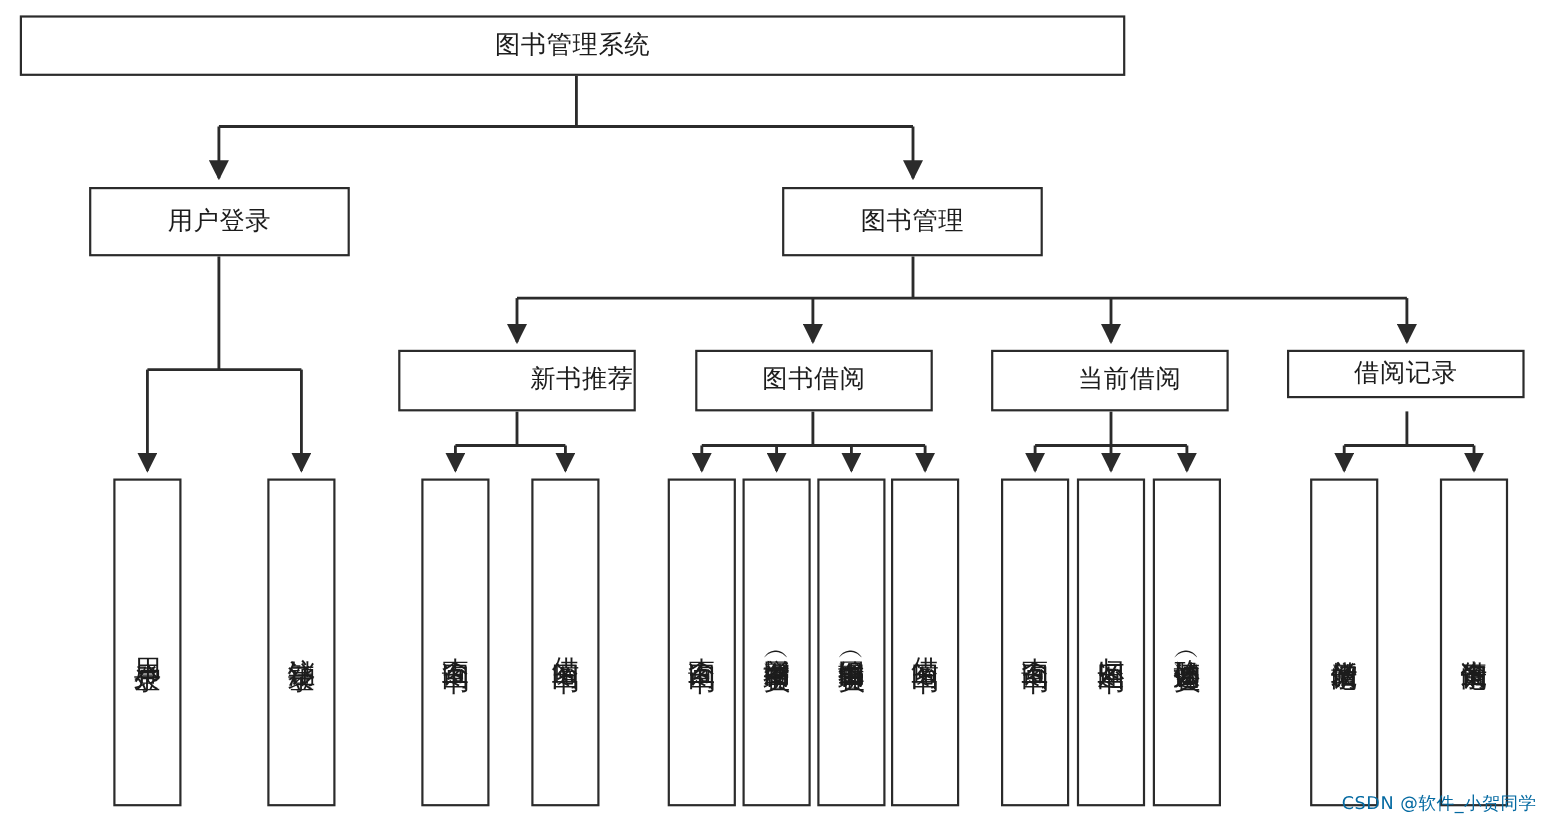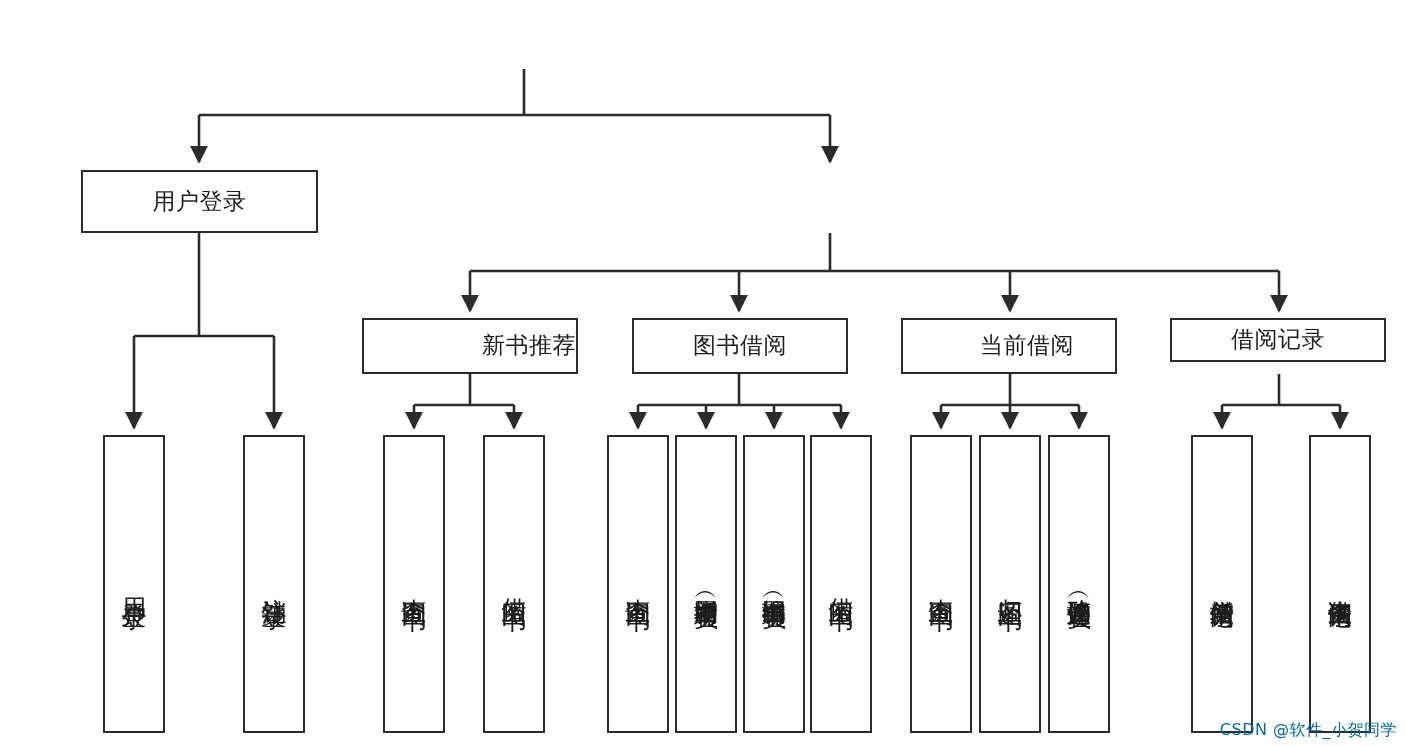--- a/index.html
+++ b/index.html
@@ -126,24 +126,30 @@
       <path d="M 1010 405 L 1010 428" marker-end="url(#arrow)"></path>
       <path d="M 1079 405 L 1079 428" marker-end="url(#arrow)"></path>
 
       <path d="M 1279 374 L 1279 405"></path>
       <path d="M 1222 405 L 1340 405"></path>
       <path d="M 1222 405 L 1222 428" marker-end="url(#arrow)"></path>
       <path d="M 1340 405 L 1340 428" marker-end="url(#arrow)"></path>
     </g>
   </svg>
 
+  <div class="node h" style="left:18px; top:14px; width:1005px; height:55px;">
+    <span class="label">图书管理系统</span>
+  </div>
 
   <div class="node h" style="left:81px; top:170px; width:237px; height:63px;">
     <span class="label">用户登录</span>
   </div>
+  <div class="node h" style="left:711px; top:170px; width:237px; height:63px;">
+    <span class="label">图书管理</span>
+  </div>
 
   <div class="node h" style="left:362px; top:318px; width:216px; height:56px;justify-content:flex-end;">
     <span class="label">新书推荐</span>
   </div>
   <div class="node h" style="left:632px; top:318px; width:216px; height:56px;">
     <span class="label">图书借阅</span>
   </div>
   <div class="node h" style="left:901px; top:318px; width:216px; height:56px;padding-left:36px;">
     <span class="label">当前借阅</span>
   </div>

